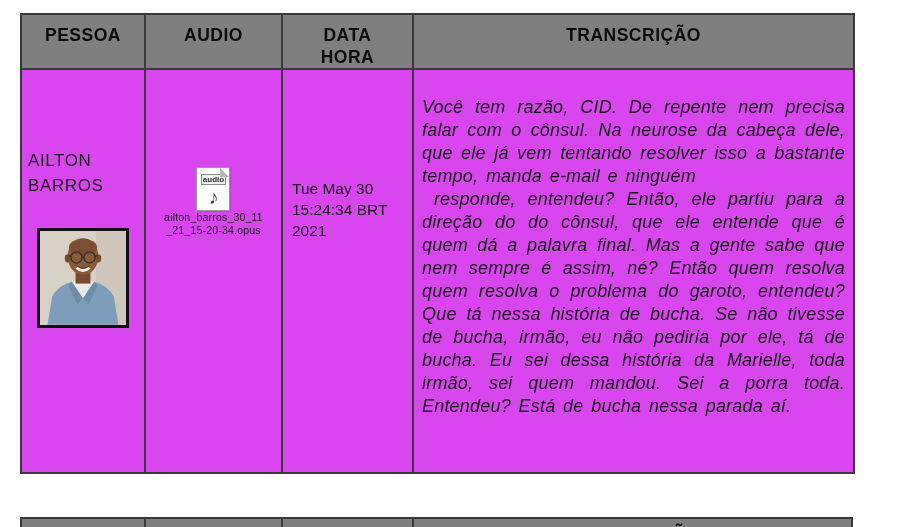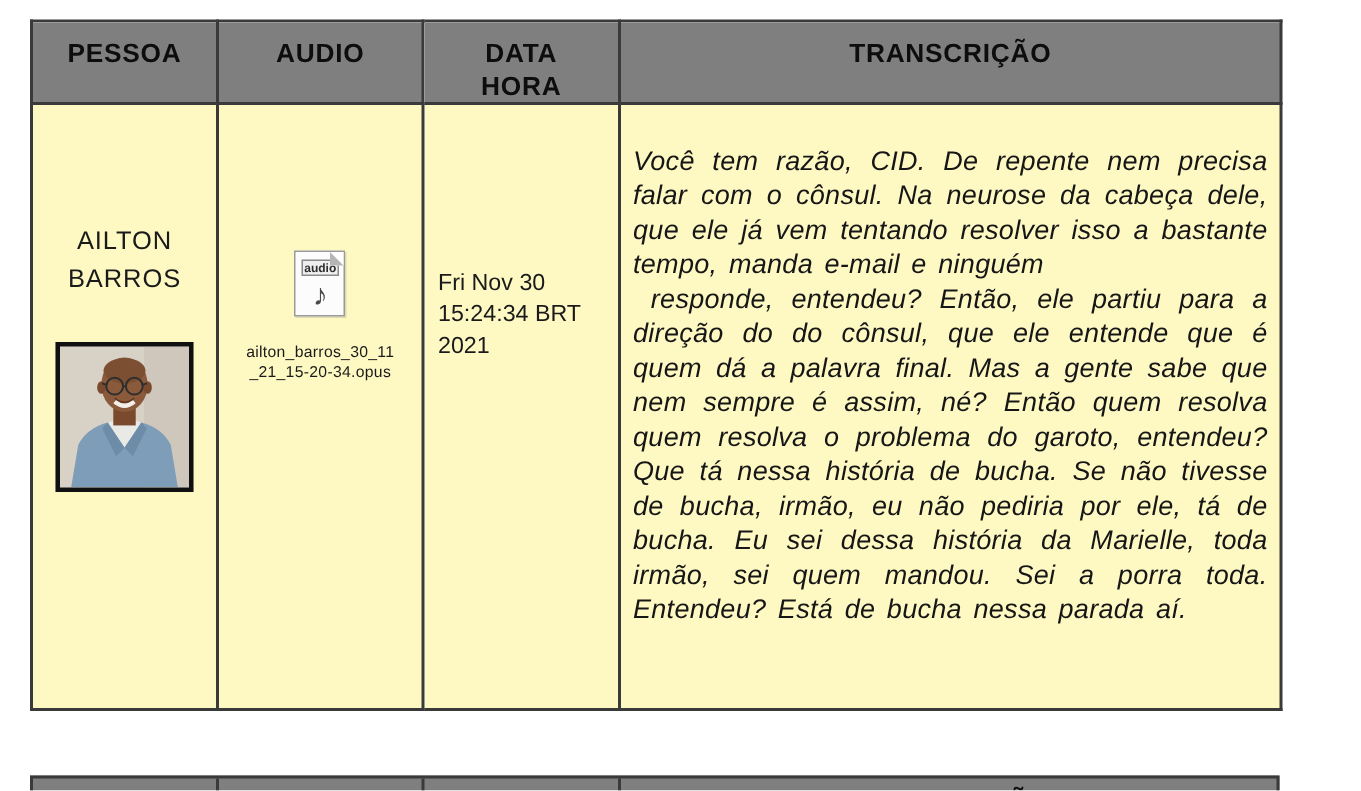--- a/index.html
+++ b/index.html
@@ -33,24 +33,24 @@
     vertical-align: top;
     padding: 9px 0 0 0;
     font-size: 17.5px;
     font-weight: 700;
     letter-spacing: 0.5px;
     line-height: 22px;
     color: #0d0d0d;
     text-align: center;
   }
   .hdr-narrow { max-width: 70px; margin: 0 auto; }
-  table.main td { height: 404px; background: #fef9c3; }
-
-  
-  td.person { vertical-align: top; text-align: center; padding-top: 78px; }
+  table.main td { height: 404px; background: #d946ef; }
+
+  
+  td.person { vertical-align: top; padding-top: 78px; }
   .person-name {
     font-size: 17px;
     line-height: 25px;
     letter-spacing: 0.6px;
     color: #1a1a1a;
     max-width: 110px;
     margin: 0 auto;
   }
   .photo {
     width: 92px;
@@ -93,21 +93,21 @@
     border: 1px solid #8a8a8a;
     padding: 0 1px;
     background: #efefef;
   }
   .audio-note {
     font-size: 20px;
     line-height: 22px;
     color: #4a4a4a;
   }
   .audio-filename {
-    margin-top: 18px;
+    margin-top: 0;
     font-size: 10.5px;
     line-height: 12.5px;
     color: #1a1a1a;
     letter-spacing: 0.2px;
   }
 
   
   td.datetime {
     vertical-align: top;
     text-align: left;
@@ -225,21 +225,21 @@
             <div class="audio-note">♪</div>
           </div>
           <div class="audio-filename">
             <div>ailton_barros_30_11</div>
             <div>_21_15-20-34.opus</div>
           </div>
         </div>
       </td>
 
       <td class="datetime">
-        <div>Fri Nov 30 15:24:34 BRT 2021</div>
+        <div>Tue May 30 15:24:34 BRT 2021</div>
       </td>
 
       <td class="transcription">
         <div class="transcript">
           <p>Você tem razão, CID. De repente nem precisa falar com o cônsul. Na neurose da cabeça dele, que ele já vem tentando resolver isso a bastante tempo, manda e-mail e ninguém</p>
           <p><span>&nbsp;responde, entendeu? Então, ele partiu para a direção do do cônsul, que ele entende que é quem dá a palavra final. Mas a gente sabe que nem sempre é assim, né? Então quem resolva quem resolva o problema do garoto, entendeu? Que tá nessa história de bucha. Se não tivesse de bucha, irmão, eu não pediria por ele, tá de bucha. </span><b>Eu sei dessa história da Marielle, toda irmão, sei quem mandou. Sei a porra toda. Entendeu? Está de bucha nessa parada aí.</b></p>
         </div>
       </td>
 
     </tr>

